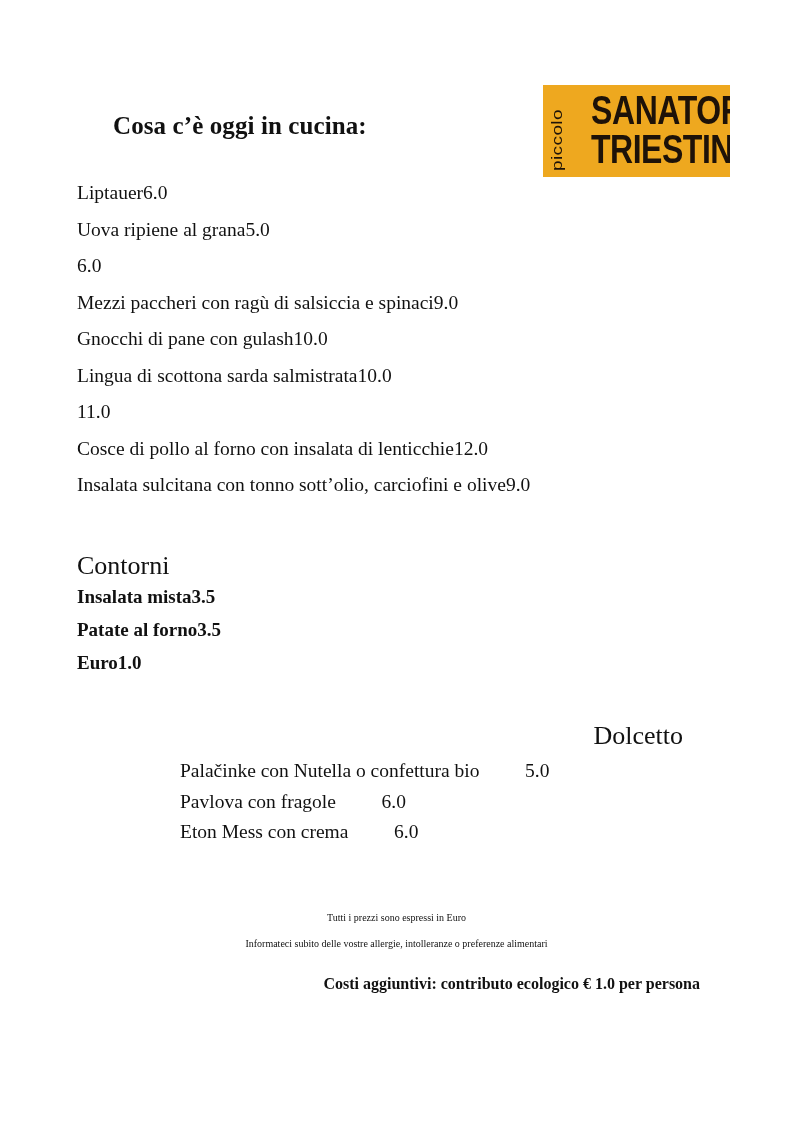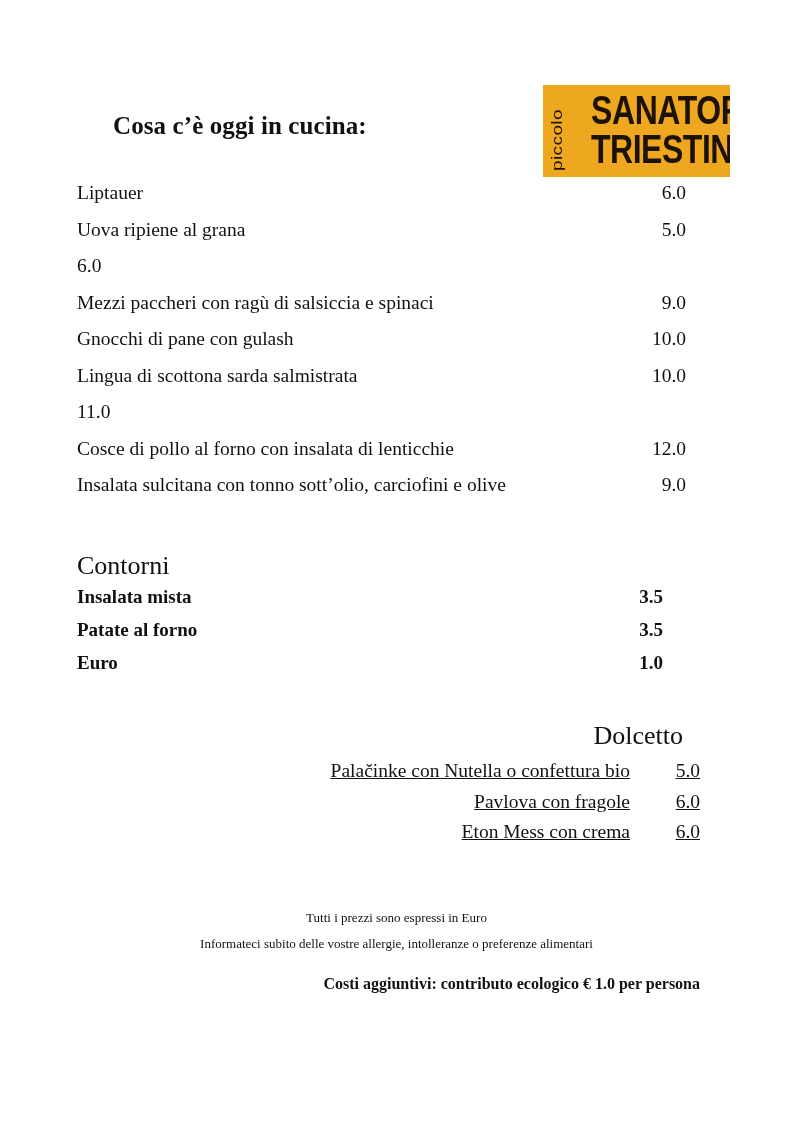--- a/index.html
+++ b/index.html
@@ -97,21 +97,21 @@
   .main-list {
     position: absolute;
     left: 77px;
     top: 182px;
     width: 609px;
   }
   .row {
     position: relative;
     display: flex;
     align-items: baseline;
-    justify-content: space-between;
+    justify-content: flex-start;
     height: 36.5px;
   }
   .row .name {
     font-size: 19.5px;
     white-space: nowrap;
   }
   .row .price {
     font-size: 19.5px;
     text-align: right;
     white-space: nowrap;
@@ -150,44 +150,42 @@
     top: 720px;
     width: 520px;
     text-align: right;
   }
   .dolcetto .section-head {
     text-align: right;
     padding-right: 17px;
     margin-bottom: 8px;
   }
   .dolcetto .row {
-    justify-content: flex-end;
     height: 30.5px;
-    text-decoration: underline;
   }
   .dolcetto .row .name {
     font-size: 19.5px;
     text-align: right;
   }
   .dolcetto .row .price {
     font-size: 19.5px;
     width: 70px;
     text-align: right;
   }
 
   
   .footer {
     position: absolute;
     left: 0;
     top: 905px;
     width: 793px;
   }
   .footer-line {
     text-align: center;
-    font-size: 13px;
+    font-size: 10px;
     line-height: 26px;
     white-space: nowrap;
   }
   .footer-note {
     text-align: right;
     padding-right: 93px;
     margin-top: 18px;
     font-size: 16px;
     font-weight: bold;
     white-space: nowrap;

